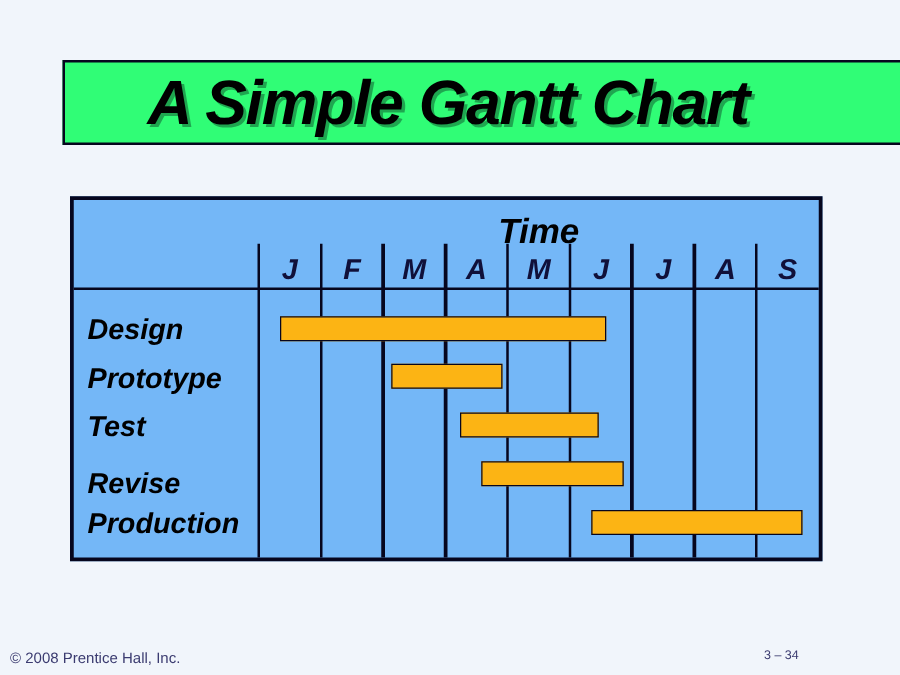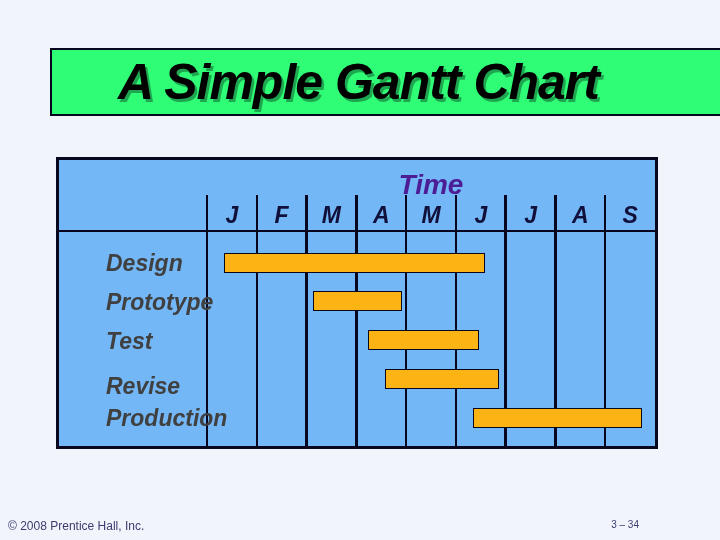--- a/index.html
+++ b/index.html
@@ -25,40 +25,39 @@
   }
 
   
   .gantt{
     position:absolute;left:56px;top:157px;width:596px;height:286px;
     background:#74b7f7;border:3px solid #06061e;
   }
   .time-label{
     position:absolute;top:9px;left:148px;width:448px;
     text-align:center;
-    font-size:28px;font-weight:bold;font-style:italic;color:#4c1d95;
+    font-size:28px;font-weight:bold;font-style:italic;color:#000000;
   }
   .month-cell{
     position:absolute;top:42px;height:26px;line-height:26px;
     text-align:center;
     font-size:23px;font-weight:bold;font-style:italic;color:#10103a;
   }
   .vline{
     position:absolute;top:35px;height:251px;width:2.5px;
     background:#06061e;
   }
   .header-sep{
     position:absolute;left:0;top:69.5px;width:596px;height:2.5px;
     background:#06061e;
   }
   .task-label{
     position:absolute;left:11px;height:26px;line-height:26px;
-    font-size:23px;font-weight:bold;font-style:italic;color:#404040;
+    font-size:23px;font-weight:bold;font-style:italic;color:#000000;
     white-space:nowrap;
-    margin-left:36px;
   }
   .gantt-bar{
     position:absolute;height:18px;
     background:#fcb414;border:1.5px solid #06061e;
   }
 
   
   .footer-left{
     position:absolute;left:8px;top:519px;
     font-size:12px;color:#3b3b70;

